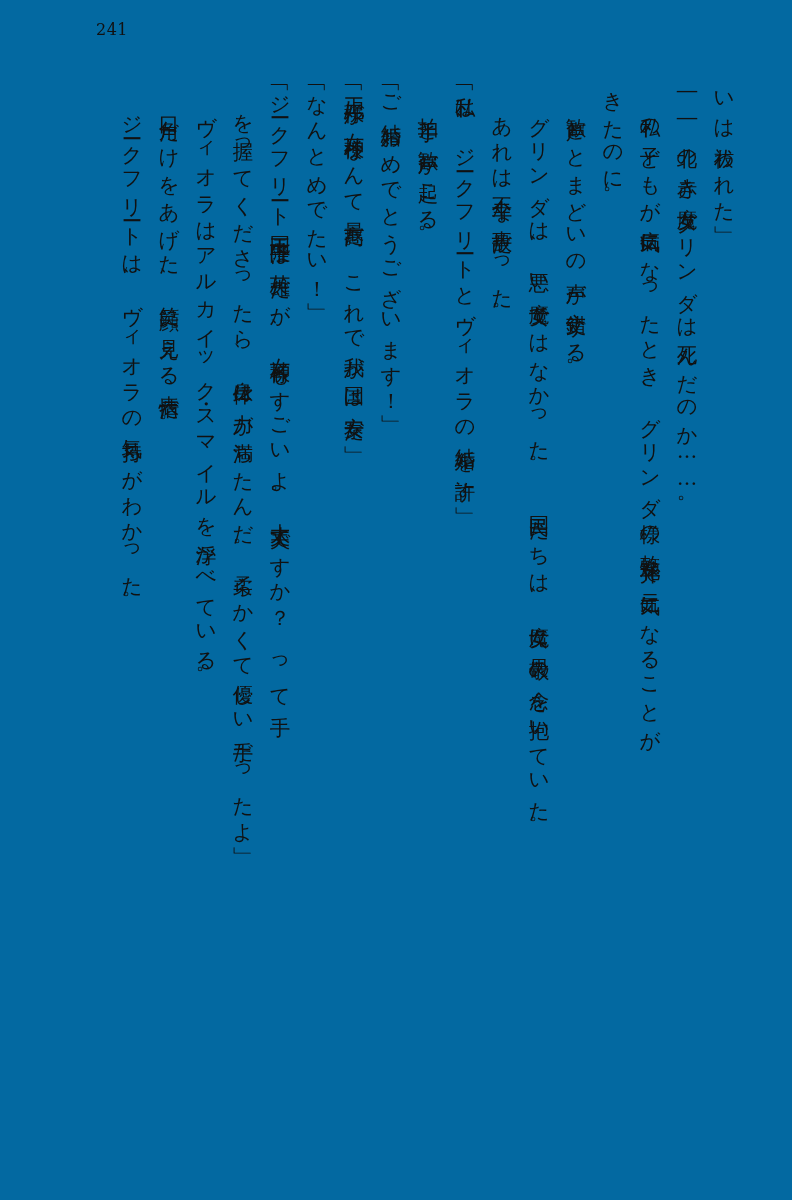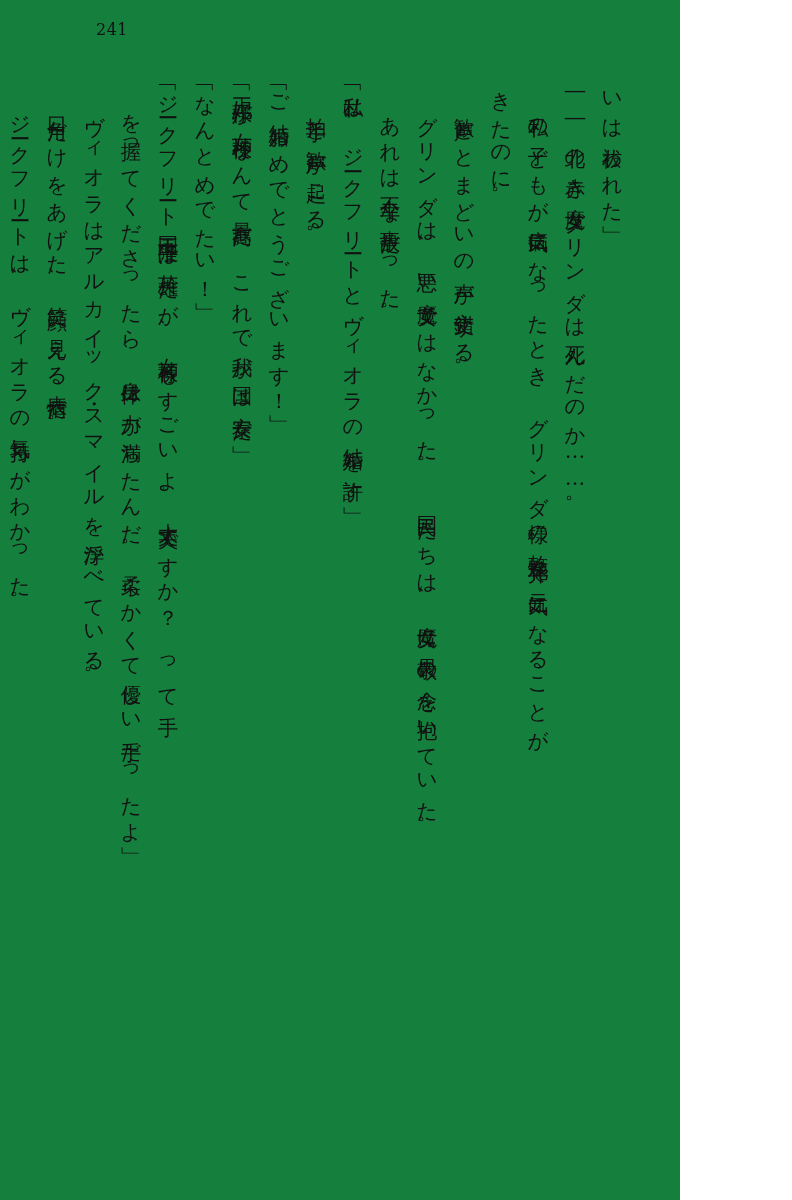--- a/index.html
+++ b/index.html
@@ -6,23 +6,23 @@
     margin: 0;
     padding: 0;
     background: #ffffff;
   }
   body {
     font-family: "DejaVu Serif", "Liberation Serif", serif;
     color: #111111;
   }
   .page {
     position: relative;
-    width: 680px;
+    width: 792px;
     height: 1200px;
-    background: #15803d;
+    background: #0369a1;
     overflow: hidden;
   }
   .page-number {
     position: absolute;
     top: 20px;
     left: 96px;
     font-size: 16px;
     letter-spacing: 0.5px;
     color: #111111;
     font-family: "DejaVu Serif", "Liberation Serif", serif;

